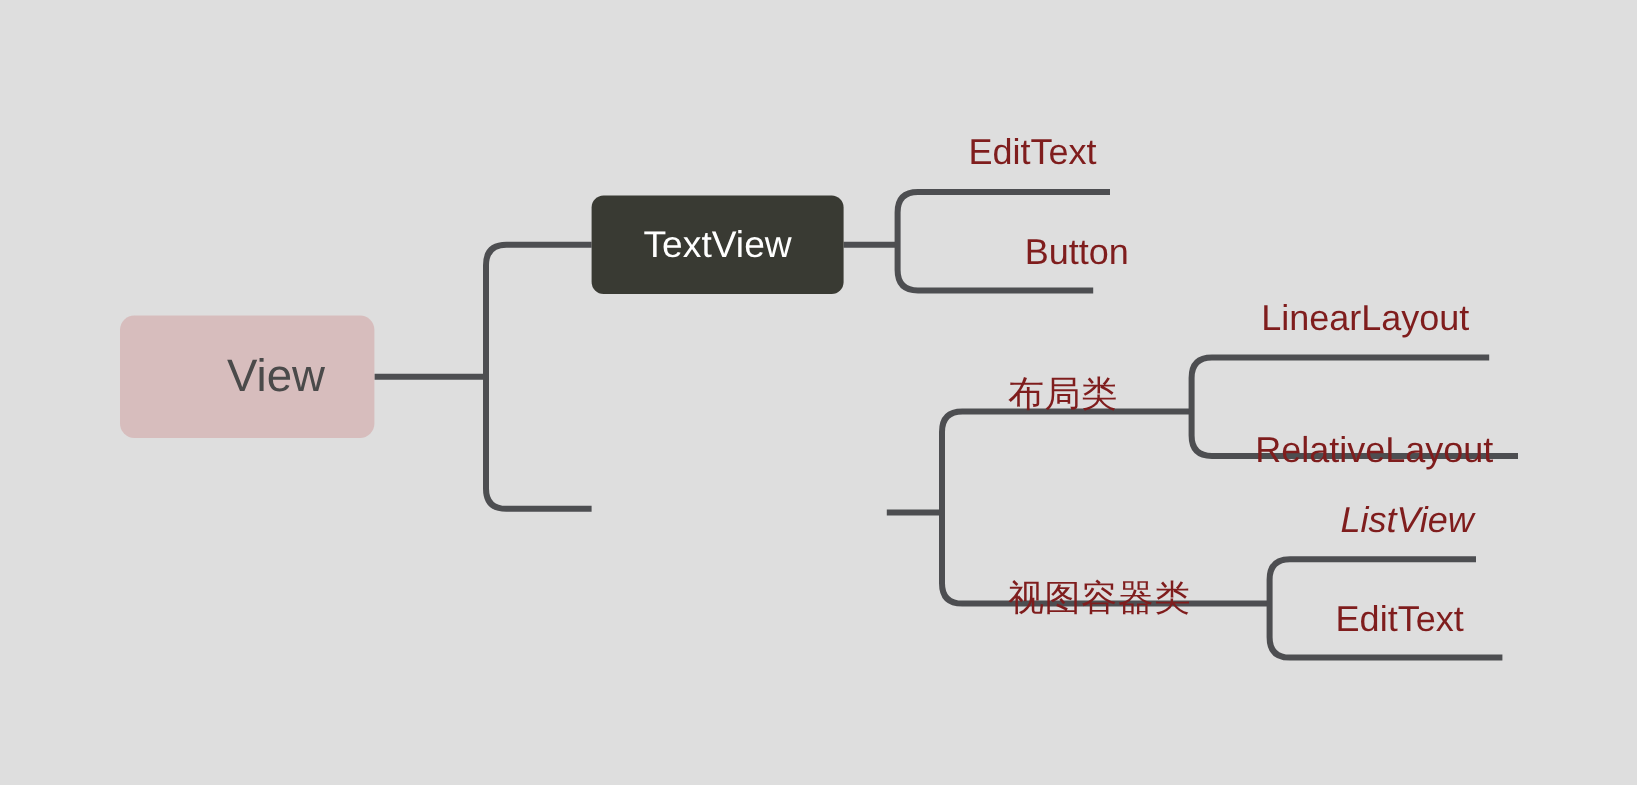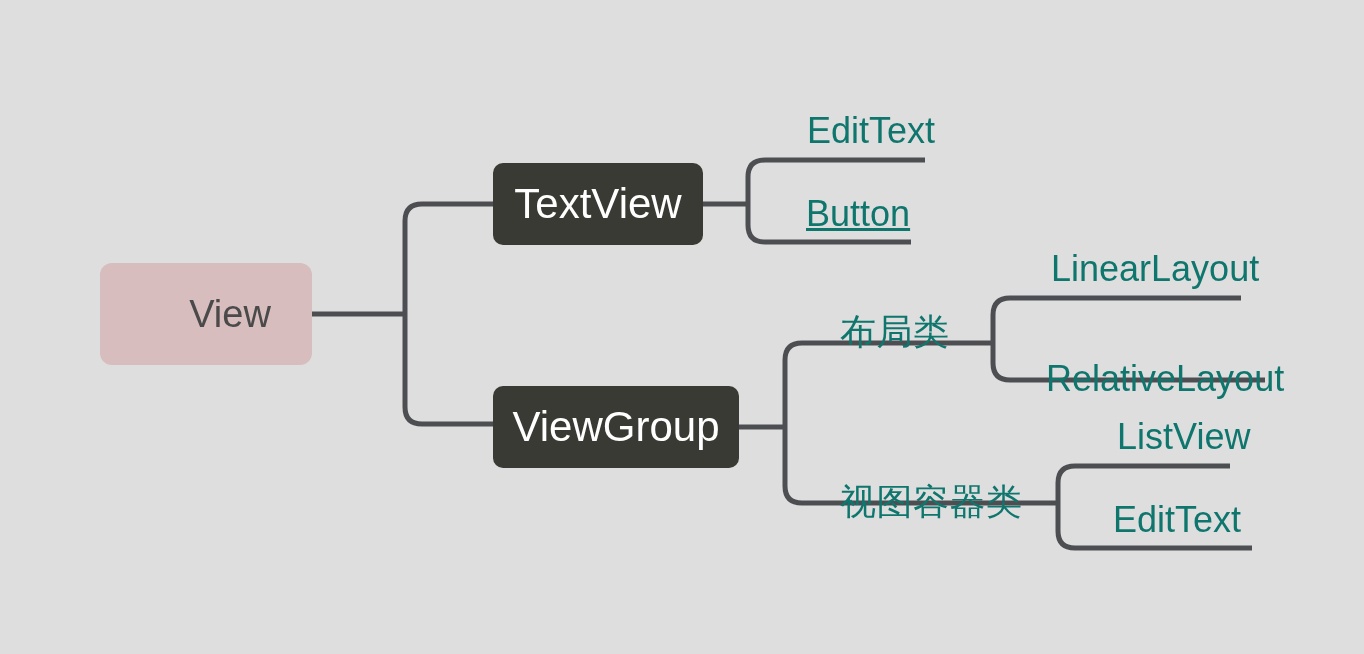--- a/index.html
+++ b/index.html
@@ -41,38 +41,38 @@
     height: 102px;
     background: #d7bdbd;
     color: #4a4a4a;
     font-size: 38px;
     border-radius: 12px;
     padding-left: 48px;
   }
   .node-branch {
     background: #393a33;
     color: #ffffff;
-    font-size: 42px;
+    font-size: 31px;
   }
   .node-textview {
     left: 493px;
     top: 163px;
     width: 210px;
     height: 82px;
   }
   .node-viewgroup {
     left: 493px;
     top: 386px;
     width: 246px;
     height: 82px;
   }
   .leaf-label {
     position: absolute;
-    color: #0f766e;
-    font-size: 36px;
+    color: #7f1d1d;
+    font-size: 30px;
     white-space: nowrap;
     line-height: 1;
   }
   .leaf-cn {
     letter-spacing: 0.5px;
     margin-top: 20px;
   }
 </style>
 </head>
 <body>
@@ -99,33 +99,30 @@
   </svg>
 
   <div class="node node-root">
     <span>View</span>
   </div>
 
   <div class="node node-branch node-textview">
     <span>TextView</span>
   </div>
 
-  <div class="node node-branch node-viewgroup">
-    <span>ViewGroup</span>
-  </div>
 
   <div class="leaf-label" style="left:807px; top:113px;">EditText</div>
 
-  <div class="leaf-label" style="left:806px; top:196px;text-decoration:underline;">Button</div>
+  <div class="leaf-label" style="left:854px; top:196px;">Button</div>
 
   <div class="leaf-label leaf-cn" style="left:840px; top:294px;">布局类</div>
 
   <div class="leaf-label" style="left:1051px; top:251px;">LinearLayout</div>
 
   <div class="leaf-label leaf-cn" style="left:840px; top:464px;">视图容器类</div>
 
   <div class="leaf-label" style="left:1046px; top:334px;margin-top:27px;">RelativeLayout</div>
 
-  <div class="leaf-label" style="left:1117px; top:419px;">ListView</div>
+  <div class="leaf-label" style="left:1117px; top:419px;font-style:italic;">ListView</div>
 
   <div class="leaf-label" style="left:1113px; top:502px;">EditText</div>
 
 </div>
 
 </body></html>

